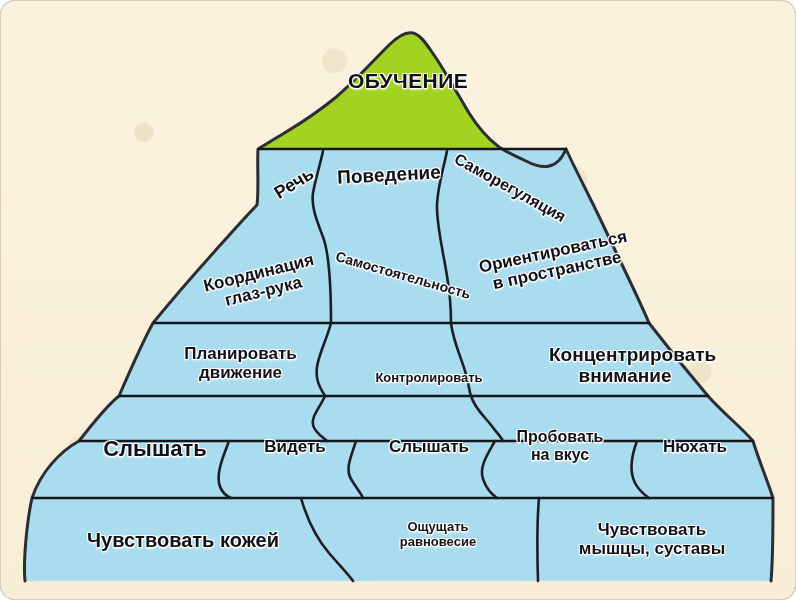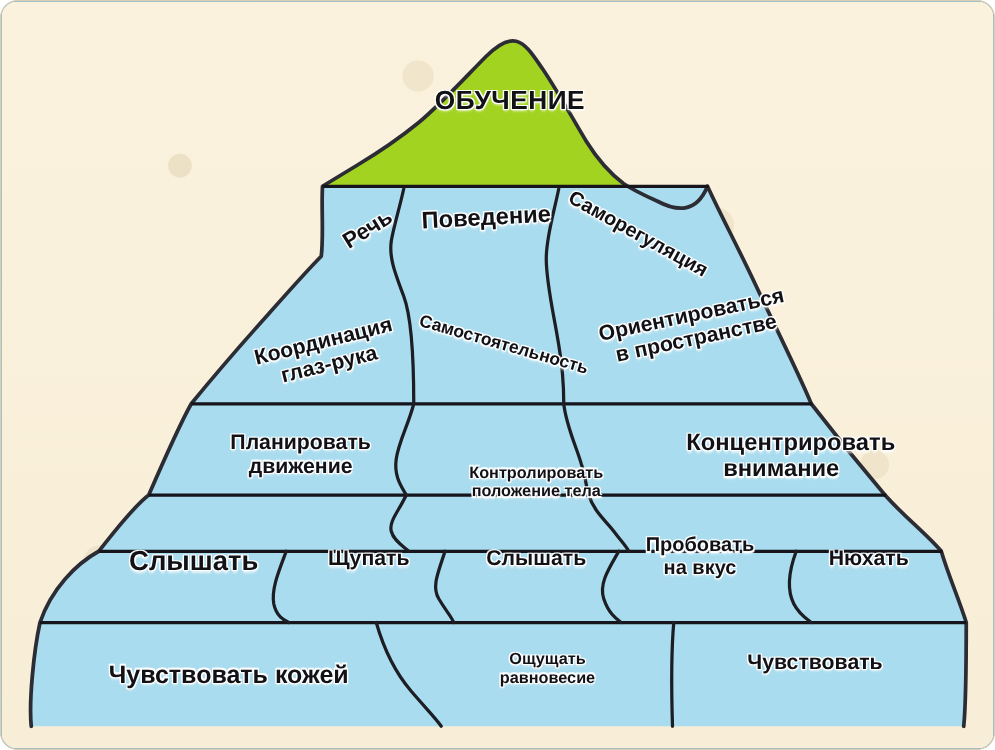--- a/index.html
+++ b/index.html
@@ -176,38 +176,38 @@
     <span>Ориентироваться</span><br>
     <span>в пространстве</span>
   </div>
 
   <div class="lbl multi" style="left:177px; top:343px; width:125px; font-size:17px;">
     <span>Планировать</span><br>
     <span>движение</span>
   </div>
   <div class="lbl multi" style="left:339px; top:343px; width:178px; font-size:13px;margin-top:27px;">
     <span>Контролировать</span><br>
-    <span>положение тела</span>
   </div>
   <div class="lbl multi" style="left:548px; top:343px; width:152px; font-size:19px;">
     <span>Концентрировать</span><br>
     <span>внимание</span>
   </div>
 
   <div class="lbl" style="left:102px; top:436px; width:104px; font-size:22px;">Слышать</div>
-  <div class="lbl" style="left:248px; top:436px; width:92px; font-size:17px;">Щупать</div>
+  <div class="lbl" style="left:248px; top:436px; width:92px; font-size:17px;">Видеть</div>
   <div class="lbl" style="left:380px; top:436px; width:96px; font-size:17px;">Слышать</div>
   <div class="lbl multi" style="left:504px; top:427px; width:110px; font-size:16px;">
     <span>Пробовать</span><br>
     <span>на вкус</span>
   </div>
   <div class="lbl" style="left:646px; top:436px; width:96px; font-size:17px;">Нюхать</div>
 
   <div class="lbl" style="left:79px; top:528px; width:206px; font-size:20px;text-align:center;">Чувствовать кожей</div>
   <div class="lbl multi" style="left:366px; top:519px; width:142px; font-size:13px;">
     <span>Ощущать</span><br>
     <span>равновесие</span>
   </div>
   <div class="lbl multi" style="left:560px; top:519px; width:182px; font-size:17px;">
     <span>Чувствовать</span><br>
+    <span>мышцы, суставы</span>
   </div>
 
 </div>
 
 </body></html>

